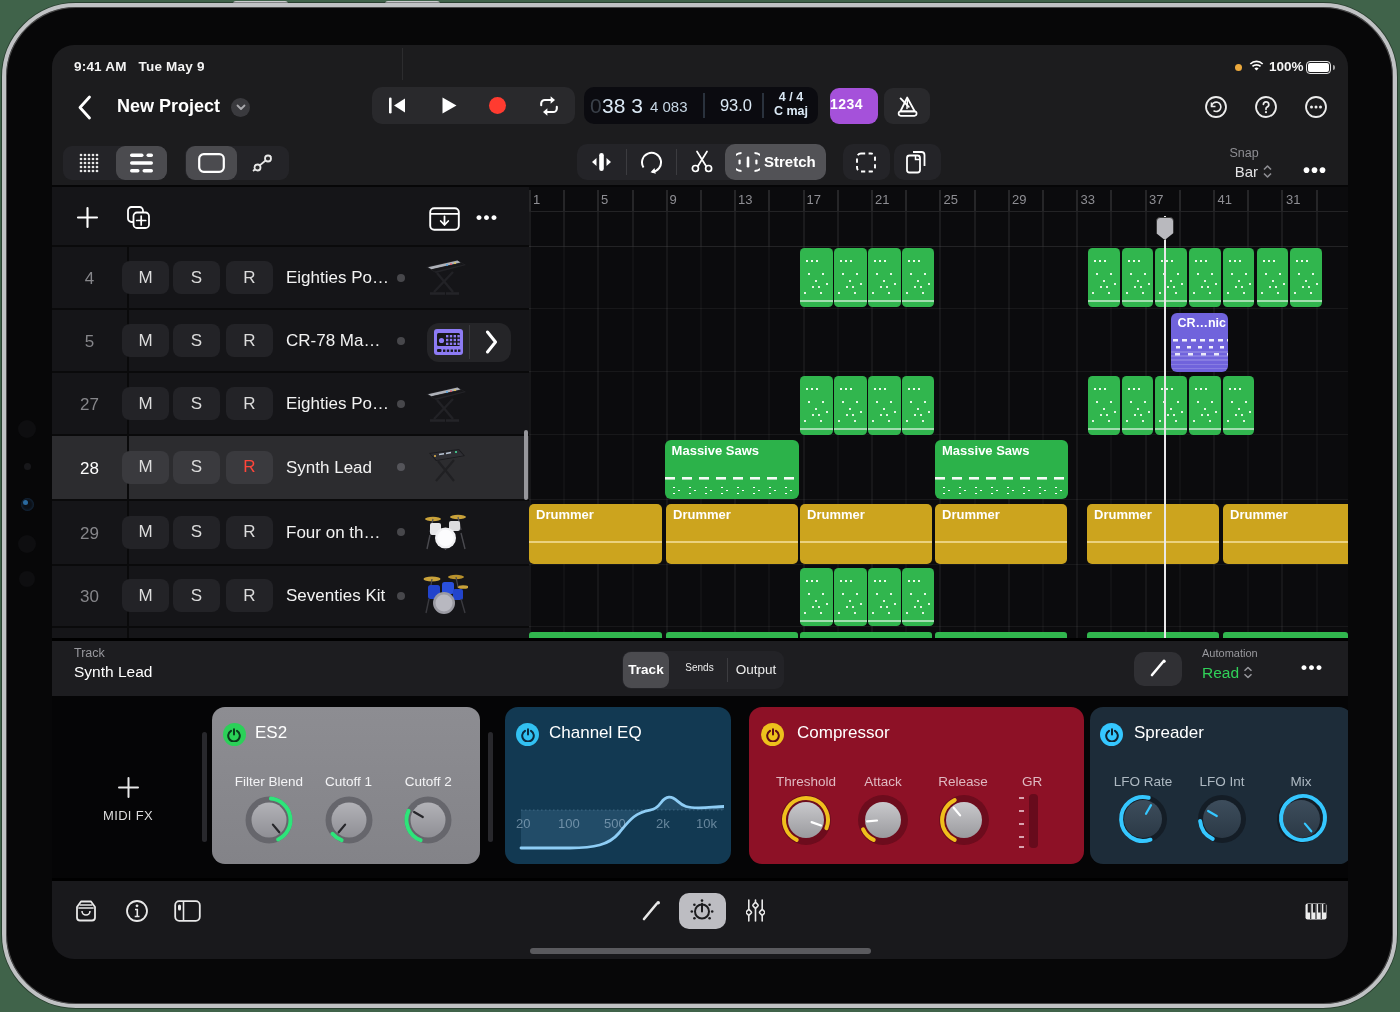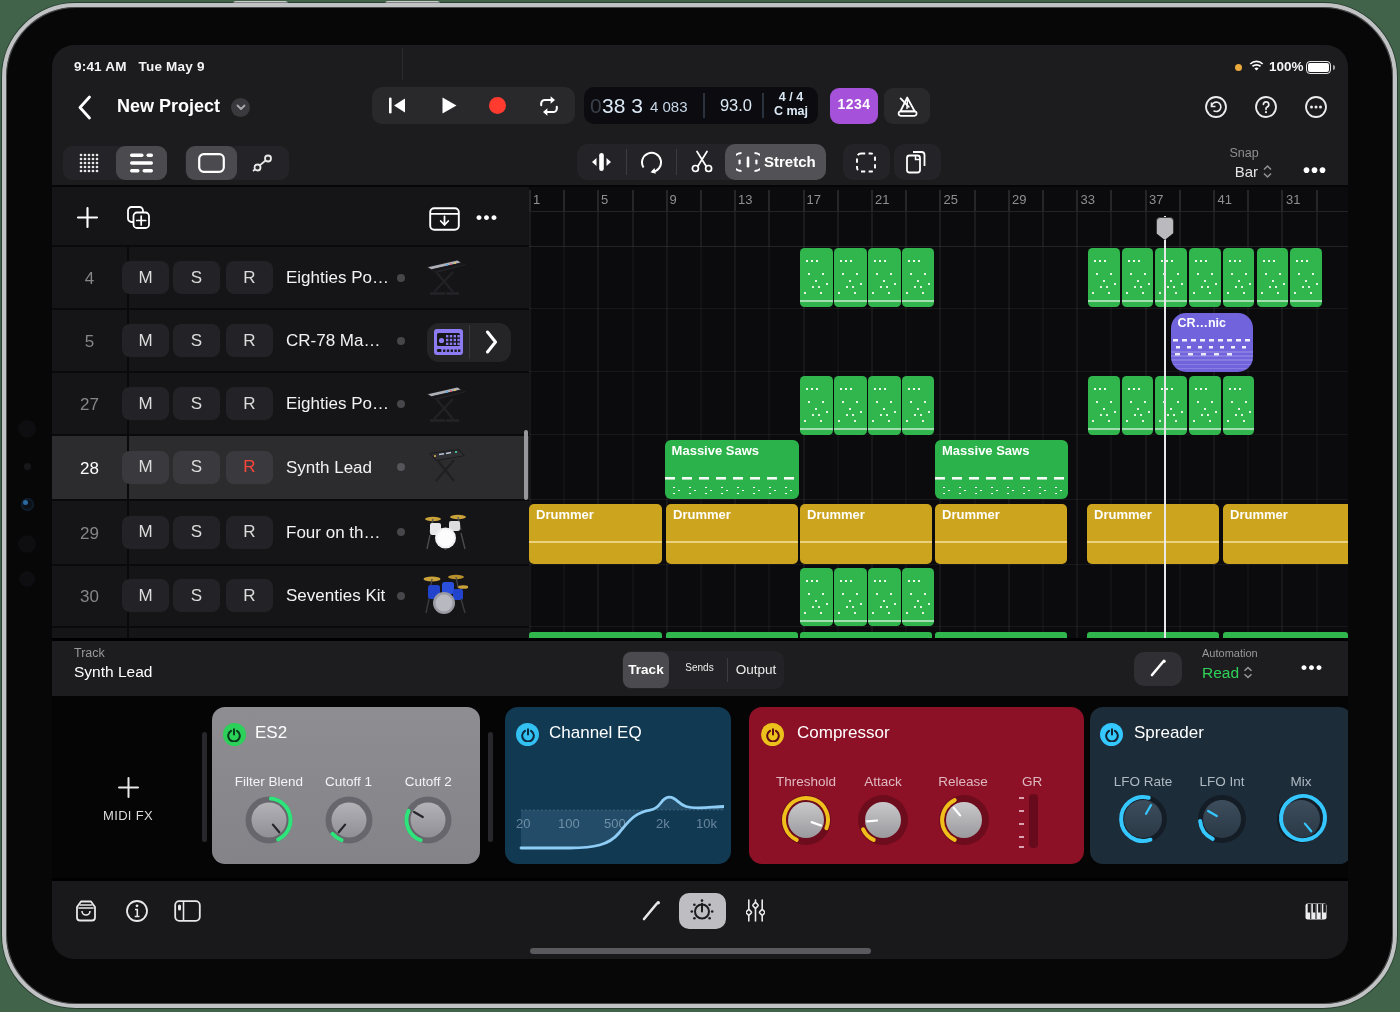--- a/index.html
+++ b/index.html
@@ -104,21 +104,21 @@
 <div class="ab" style="left:532px;top:42px;width:234px;height:37px;border-radius:10px;background:#0b0b10"></div>
 <div class="ab" style="left:538px;top:49px;font-size:21px;color:#3a4049">0</div>
 <div class="ab" style="left:550px;top:49px;font-size:21px;color:#dbe9f5">38 3</div>
 <div class="ab" style="left:598px;top:53px;font-size:15px;color:#c6d6e4">4 083</div>
 <div class="ab" style="left:651px;top:48px;width:1.5px;height:25px;background:#2a323d"></div>
 <div class="ab" style="left:662px;top:51px;width:44px;text-align:center;font-size:16.5px;color:#dbe9f5">93.0</div>
 <div class="ab" style="left:710px;top:48px;width:1.5px;height:25px;background:#2a323d"></div>
 <div class="ab" style="left:716px;top:46px;width:46px;text-align:center;font-size:12.5px;font-weight:700;color:#dbe9f5;line-height:13.5px">4 / 4<br>C maj</div>
 
 <div class="ab" style="left:778px;top:43px;width:48px;height:36px;border-radius:9px;background:#a551da"></div>
-<div class="ab" style="left:778px;top:51px;width:48px;text-align:center;font-size:14px;font-weight:700;color:#fff;letter-spacing:.5px">1234</div>
+<div class="ab" style="left:778px;top:51px;width:48px;font-size:14px;font-weight:700;color:#fff;letter-spacing:.5px">1234</div>
 <div class="ab" style="left:832px;top:43px;width:46px;height:36px;border-radius:9px;background:#29292c"></div>
 <svg class="ab" style="left:843px;top:50px" width="25" height="23" viewBox="0 0 25 23">
       <path d="M12.2 2.6 L19.8 16.4 H5.4 Z" stroke="#fff" stroke-width="1.9" fill="none" stroke-linejoin="round"></path>
       <path d="M12.4 5.4 L12 13.5" stroke="#fff" stroke-width="1.5" stroke-linecap="round"></path>
       <path d="M13.8 11.8 L5.6 3.4" stroke="#fff" stroke-width="1.9" stroke-linecap="round"></path>
       <rect x="3.6" y="16.4" width="18" height="4.4" rx="2.2" stroke="#fff" stroke-width="1.7" fill="none"></rect>
     </svg>
 
 <svg class="ab" style="left:1152px;top:50px" width="24" height="24" viewBox="0 0 24 24">
       <circle cx="12" cy="12" r="10" stroke="#ececec" stroke-width="1.8" fill="none"></circle>
@@ -427,21 +427,21 @@
 <div class="gcell" style="left:816.1px;top:202.5px;width:33px;height:59.5px"></div>
 <div class="gcell" style="left:850.4px;top:202.5px;width:32px;height:59.5px"></div>
 <div class="gcell" style="left:1036px;top:202.5px;width:31.5px;height:59.5px"></div>
 <div class="gcell" style="left:1069.7px;top:202.5px;width:31.5px;height:59.5px"></div>
 <div class="gcell" style="left:1103.4px;top:202.5px;width:31.5px;height:59.5px"></div>
 <div class="gcell" style="left:1137.1px;top:202.5px;width:31.5px;height:59.5px"></div>
 <div class="gcell" style="left:1170.8px;top:202.5px;width:31.5px;height:59.5px"></div>
 <div class="gcell" style="left:1204.5px;top:202.5px;width:31.5px;height:59.5px"></div>
 <div class="gcell" style="left:1238.2px;top:202.5px;width:31.5px;height:59.5px"></div>
 
-<div class="ab" style="left:1119.4px;top:268px;width:82px;height:59px;border-radius:15px;background:#7063dc;overflow:hidden">
+<div class="ab" style="left:1119.4px;top:268px;width:57px;height:59px;border-radius:6px;background:#7063dc;overflow:hidden">
 <div style="position:absolute;left:6px;top:3px;font-size:12.5px;font-weight:700;color:#fff">CR…nic</div>
 <div style="position:absolute;left:0;top:24px;width:100%;height:14px;background:repeating-linear-gradient(90deg,rgba(255,255,255,.9) 0 5px,rgba(255,255,255,0) 5px 9px) 2px 2px / 100% 2.5px no-repeat,repeating-linear-gradient(90deg,rgba(255,255,255,.9) 0 4px,rgba(255,255,255,0) 4px 11px) 5px 9px / 100% 2.5px no-repeat"></div>
 <div style="position:absolute;left:0;top:38px;width:100%;height:21px;background:repeating-linear-gradient(180deg,rgba(255,255,255,.16) 0 1.5px,rgba(255,255,255,0) 1.5px 4.2px)"></div>
 <div style="position:absolute;left:4px;top:38px;width:58px;height:8px;background:repeating-linear-gradient(90deg,rgba(255,255,255,.85) 0 4.5px,rgba(255,255,255,0) 4.5px 13px) 0 2px / 100% 2.5px no-repeat"></div>
 </div>
 
 <div class="gcell" style="left:747.5px;top:331px;width:33px;height:58.5px"></div>
 <div class="gcell" style="left:781.8px;top:331px;width:33px;height:58.5px"></div>
 <div class="gcell" style="left:816.1px;top:331px;width:33px;height:58.5px"></div>
 <div class="gcell" style="left:850.4px;top:331px;width:32px;height:58.5px"></div>

